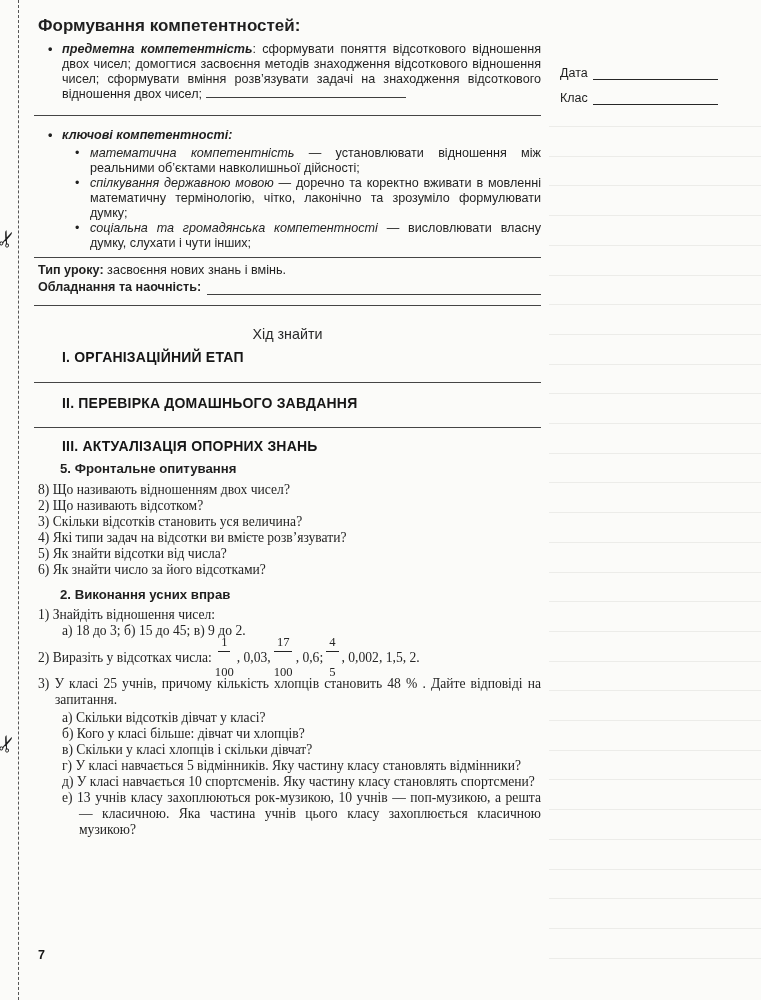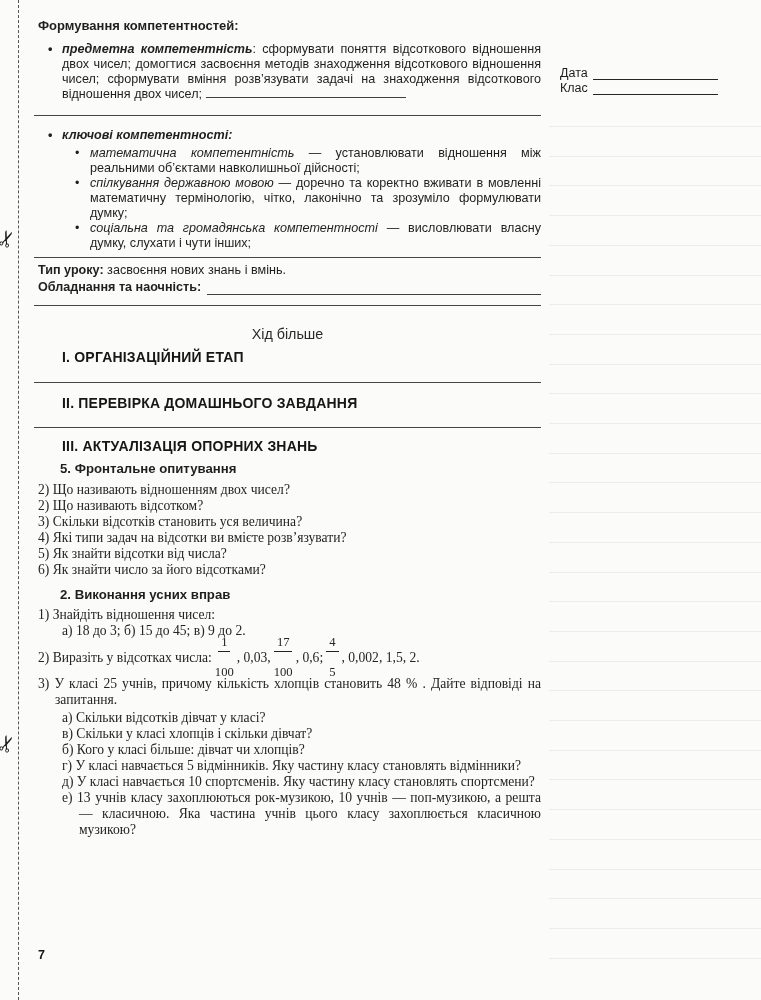--- a/index.html
+++ b/index.html
@@ -12,21 +12,21 @@
   .scissors.s1 { top:226px; }
   .scissors.s2 { top:731px; }
 
   
   .main { position:absolute; left:34px; top:0; width:507px; font-size:12.6px; line-height:15px; }
 
   .title-row { margin-top:62px; text-align:center; font-size:16.2px; line-height:20px; white-space:nowrap; }
   .title-row .lesson-no { font-weight:normal; color:#222; }
   .title-row .lesson-title { font-weight:bold; margin-left:7px; letter-spacing:.2px; color:#161616; }
 
-  .comp-heading { margin:18px 0 0 4px; font-weight:bold; font-size:13px; }
+  .comp-heading { margin:18px 0 0 4px; font-weight:bold; font-size:17px; }
 
   .bullet-para { position:relative; padding-left:28px; text-align:justify; margin-top:9px; }
   .bullet-para::before { content:"•"; position:absolute; left:14px; top:0; font-weight:bold; }
   .lead-bi { font-weight:bold; font-style:italic; }
   .fill-line { display:inline-block; width:200px; height:10px; border-bottom:1.1px solid #3f3f3f; }
 
   .rule { border-top:1.1px solid #454545; height:0; margin-left:0; }
   .rule.r-blank1 { margin-top:13px; }
   .rule.r-div1  { margin-top:6px; }
   .rule.r-div2  { margin-top:10px; }
@@ -63,21 +63,21 @@
   .frac .den { padding-top:14px; }
   .ex3-para { margin:2px 0 0 4px; padding-left:17px; text-indent:-17px; text-align:justify; }
   .sub-list { margin-left:28px; margin-top:2px; }
   .sub-item { padding-left:17px; text-indent:-17px; text-align:justify; }
 
   .page-num { position:absolute; left:38px; top:948px; font-weight:bold; font-size:12.5px; color:#161616; }
 
   
   .meta { position:absolute; left:560px; top:66px; width:158px; font-size:12.5px; color:#1d1d1d; }
   .meta-row { display:flex; align-items:flex-end; height:14px; }
-  .meta-row + .meta-row { margin-top:1px; }
+  .meta-row + .meta-row { margin-top:11px; }
   .meta-row .flex-line { flex:1; border-bottom:1.3px solid #262626; height:10px; margin-left:5px; }
 
   .faint-line { position:absolute; left:549px; width:212px; height:0; border-top:1.6px solid #ecece9; }
 </style>
 </head>
 <body>
 
 <div class="page">
 
   <div class="cut-line"></div>
@@ -106,34 +106,34 @@
 
     <div class="type-line"><span class="bold-label">Тип уроку:</span><span> засвоєння нових знань і вмінь.</span></div>
 
     <div class="equip-row">
       <span class="bold-label">Обладнання та наочність:</span>
       <span class="flex-line"></span>
     </div>
 
     <div class="rule r-div2"></div>
 
-    <div class="flow-heading">Хід більше</div>
+    <div class="flow-heading">Хід знайти</div>
 
     <div class="stage st1">I. ОРГАНІЗАЦІЙНИЙ ЕТАП</div>
     <div class="rule r-st1"></div>
 
     <div class="stage st2">II. ПЕРЕВІРКА ДОМАШНЬОГО ЗАВДАННЯ</div>
     <div class="rule r-st2"></div>
 
     <div class="stage st3">III. АКТУАЛІЗАЦІЯ ОПОРНИХ ЗНАНЬ</div>
 
     <div class="subhead">5. Фронтальне опитування</div>
 
     <div class="q-list serif">
-      <div class="q">2) Що називають відношенням двох чисел?</div>
+      <div class="q">8) Що називають відношенням двох чисел?</div>
       <div class="q">2) Що називають відсотком?</div>
       <div class="q">3) Скільки відсотків становить уся величина?</div>
       <div class="q">4) Які типи задач на відсотки ви вмієте розв’язувати?</div>
       <div class="q">5) Як знайти відсотки від числа?</div>
       <div class="q">6) Як знайти число за його відсотками?</div>
     </div>
 
     <div class="subhead sh2">2. Виконання усних вправ</div>
 
     <div class="ex-intro serif">1) Знайдіть відношення чисел:</div>
@@ -155,22 +155,22 @@
           <span class="num">4</span>
           <span class="den">5</span>
         </span>
       <span>, 0,002, 1,5, 2.</span>
     </div>
 
     <div class="ex3-para serif">3) У класі 25 учнів, причому кількість хлопців становить 48 % . Дайте відповіді на запитання.</div>
 
     <div class="sub-list serif">
       <div class="sub-item">а) Скільки відсотків дівчат у класі?</div>
+      <div class="sub-item">б) Кого у класі більше: дівчат чи хлопців?</div>
       <div class="sub-item">в) Скільки у класі хлопців і скільки дівчат?</div>
-      <div class="sub-item">б) Кого у класі більше: дівчат чи хлопців?</div>
       <div class="sub-item">г) У класі навчається 5 відмінників. Яку частину класу становлять відмінники?</div>
       <div class="sub-item">д) У класі навчається 10 спортсменів. Яку частину класу становлять спортсмени?</div>
       <div class="sub-item">е) 13 учнів класу захоплюються рок-музикою, 10 учнів — поп-музикою, а решта — класичною. Яка частина учнів цього класу захоплюється класичною музикою?</div>
     </div>
 
   </div>
 
   <div class="meta">
     <div class="meta-row">
       <span>Дата</span>

